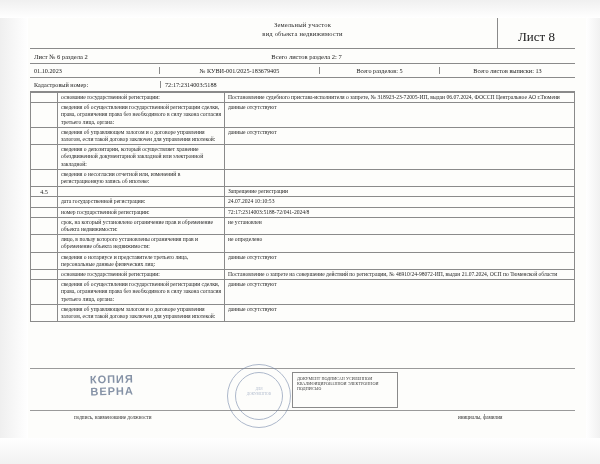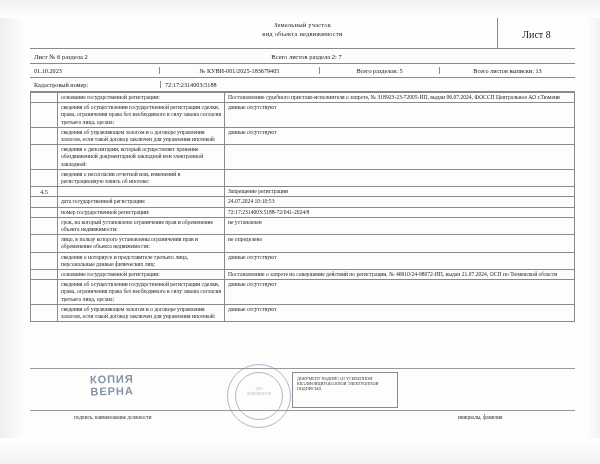--- a/index.html
+++ b/index.html
@@ -63,21 +63,21 @@
     padding-top: 3px;
     color: #2a2a2a;
   }
   .hdr-sheet {
     position: absolute;
     right: 0;
     top: 0;
     width: 78px;
     height: 30px;
     border-left: 1px solid #8a8a8a;
-    font-size: 10px;
+    font-size: 13px;
     text-align: center;
     padding-top: 11px;
     box-sizing: border-box;
   }
 
   .hdr-row2 {
     display: flex;
     height: 14px;
     border-bottom: 1px solid #8a8a8a;
     font-size: 6.5px;

